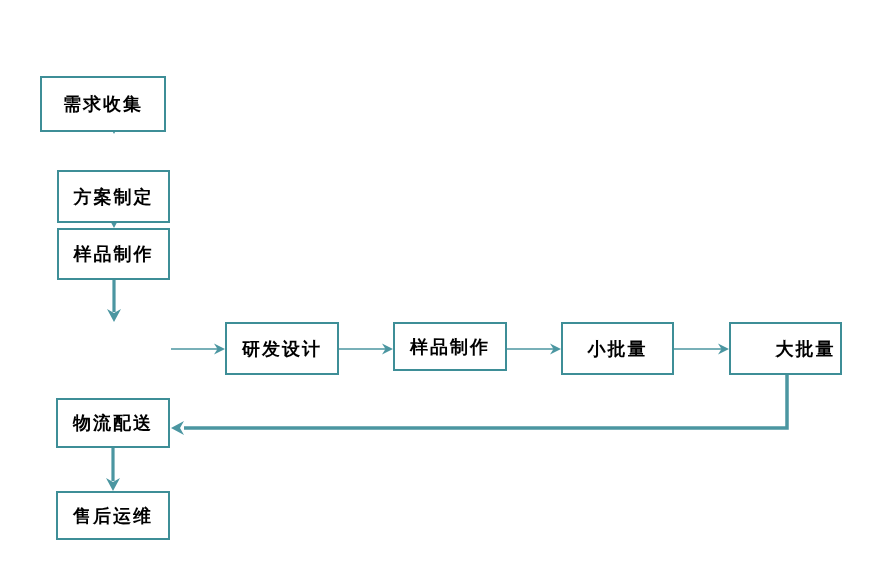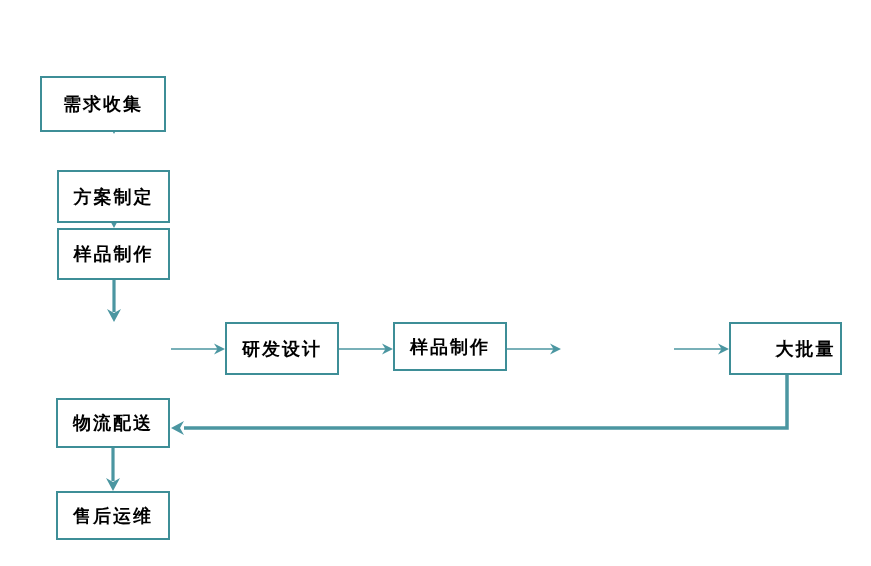--- a/index.html
+++ b/index.html
@@ -131,20 +131,23 @@
   </div>
   <div class="node n3">
     <span>样品制作</span>
   </div>
   <div class="node n5">
     <span>研发设计</span>
   </div>
   <div class="node n6">
     <span>样品制作</span>
   </div>
+  <div class="node n7">
+    <span>小批量</span>
+  </div>
   <div class="node n8">
     <span>大批量</span>
   </div>
   <div class="node n9">
     <span>物流配送</span>
   </div>
   <div class="node n10">
     <span>售后运维</span>
   </div>
 

